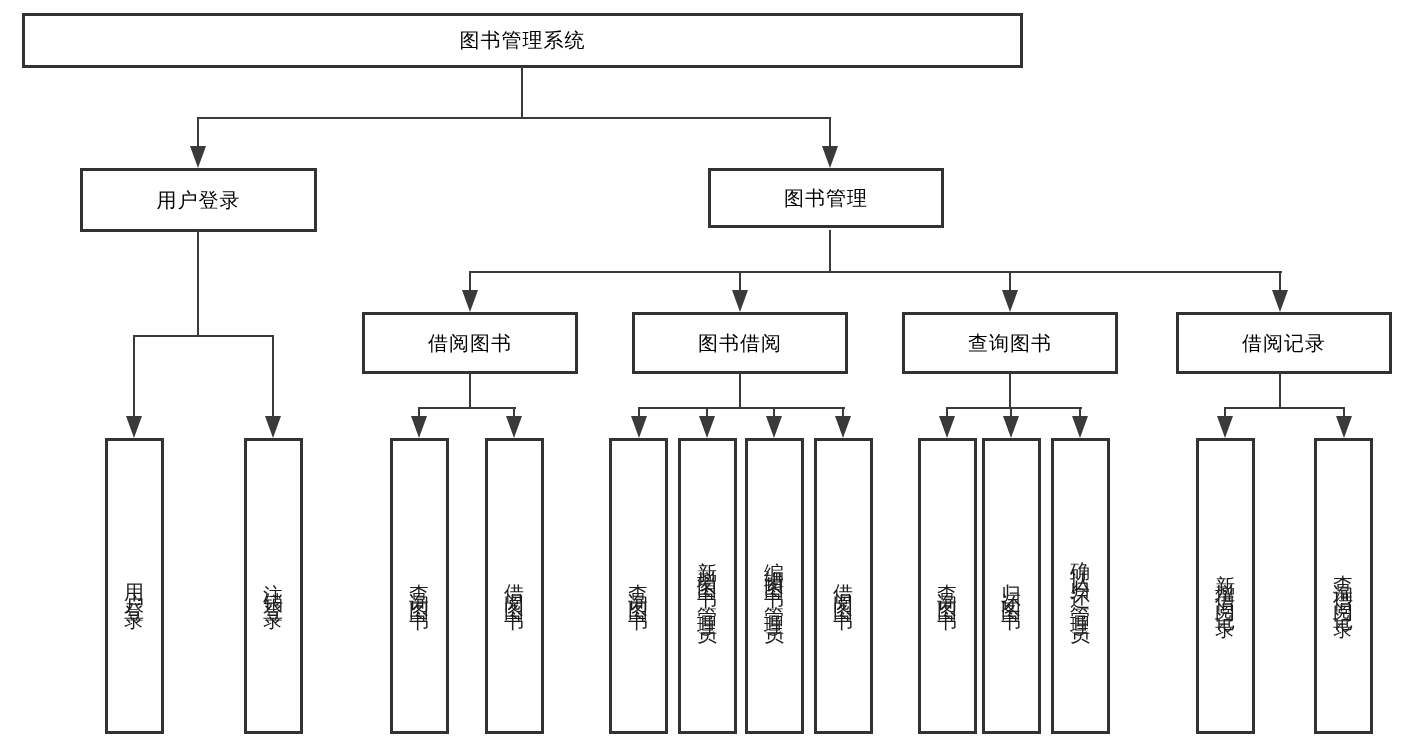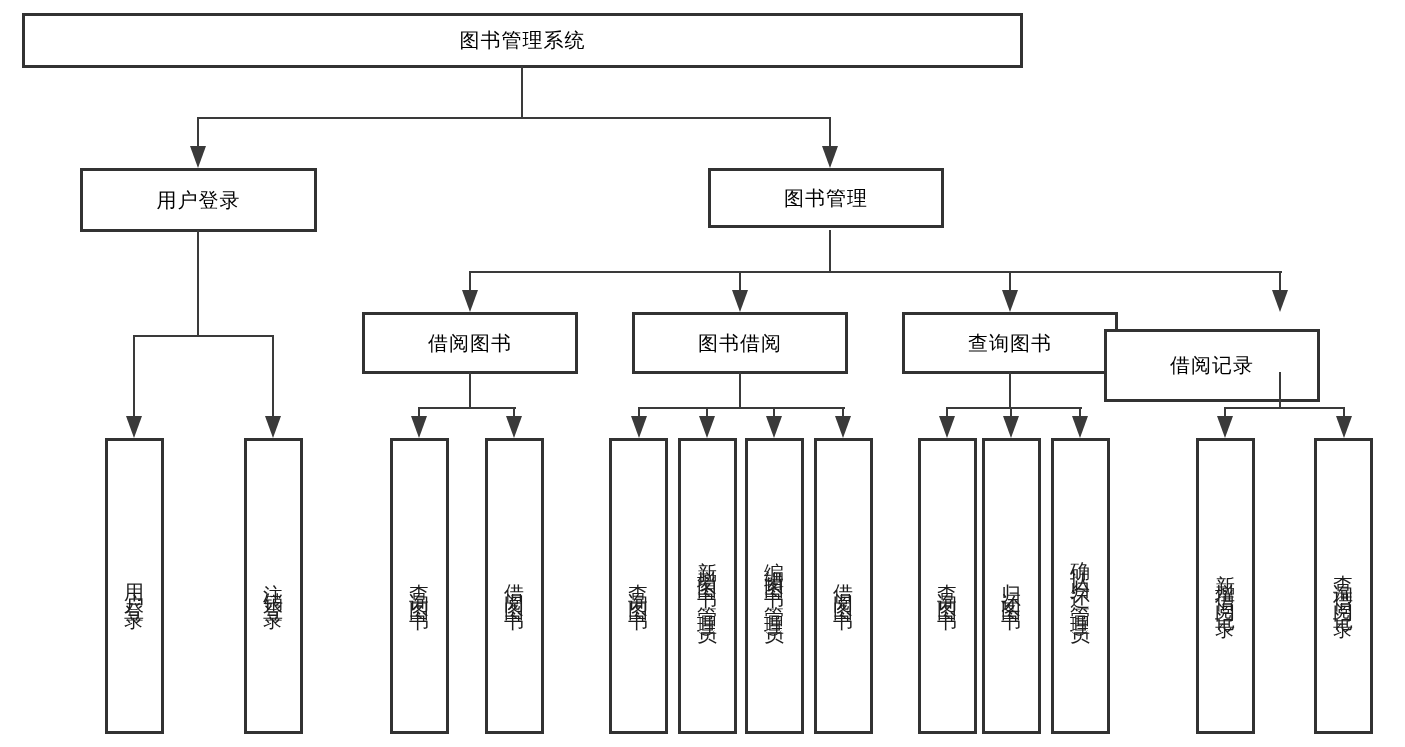--- a/index.html
+++ b/index.html
@@ -116,21 +116,21 @@
 
   <div class="hbox" style="left:362px; top:312px; width:216px; height:62px;">
     <span>借阅图书</span>
   </div>
   <div class="hbox" style="left:632px; top:312px; width:216px; height:62px;">
     <span>图书借阅</span>
   </div>
   <div class="hbox" style="left:902px; top:312px; width:216px; height:62px;">
     <span>查询图书</span>
   </div>
-  <div class="hbox" style="left:1104px; top:312px; width:216px; height:73px;margin-top:17px;">
+  <div class="hbox" style="left:1176px; top:312px; width:216px; height:62px;">
     <span>借阅记录</span>
   </div>
 
   <div class="line vline" style="left:469px; top:372px; height:37px;"></div>
   <div class="line hline" style="left:418px; top:407px; width:98px;"></div>
   <div class="line vline" style="left:418px; top:407px; height:12px;"></div>
   <div class="arrow" style="left:411px; top:416px;"></div>
   <div class="line vline" style="left:513px; top:407px; height:12px;"></div>
   <div class="arrow" style="left:506px; top:416px;"></div>
 

